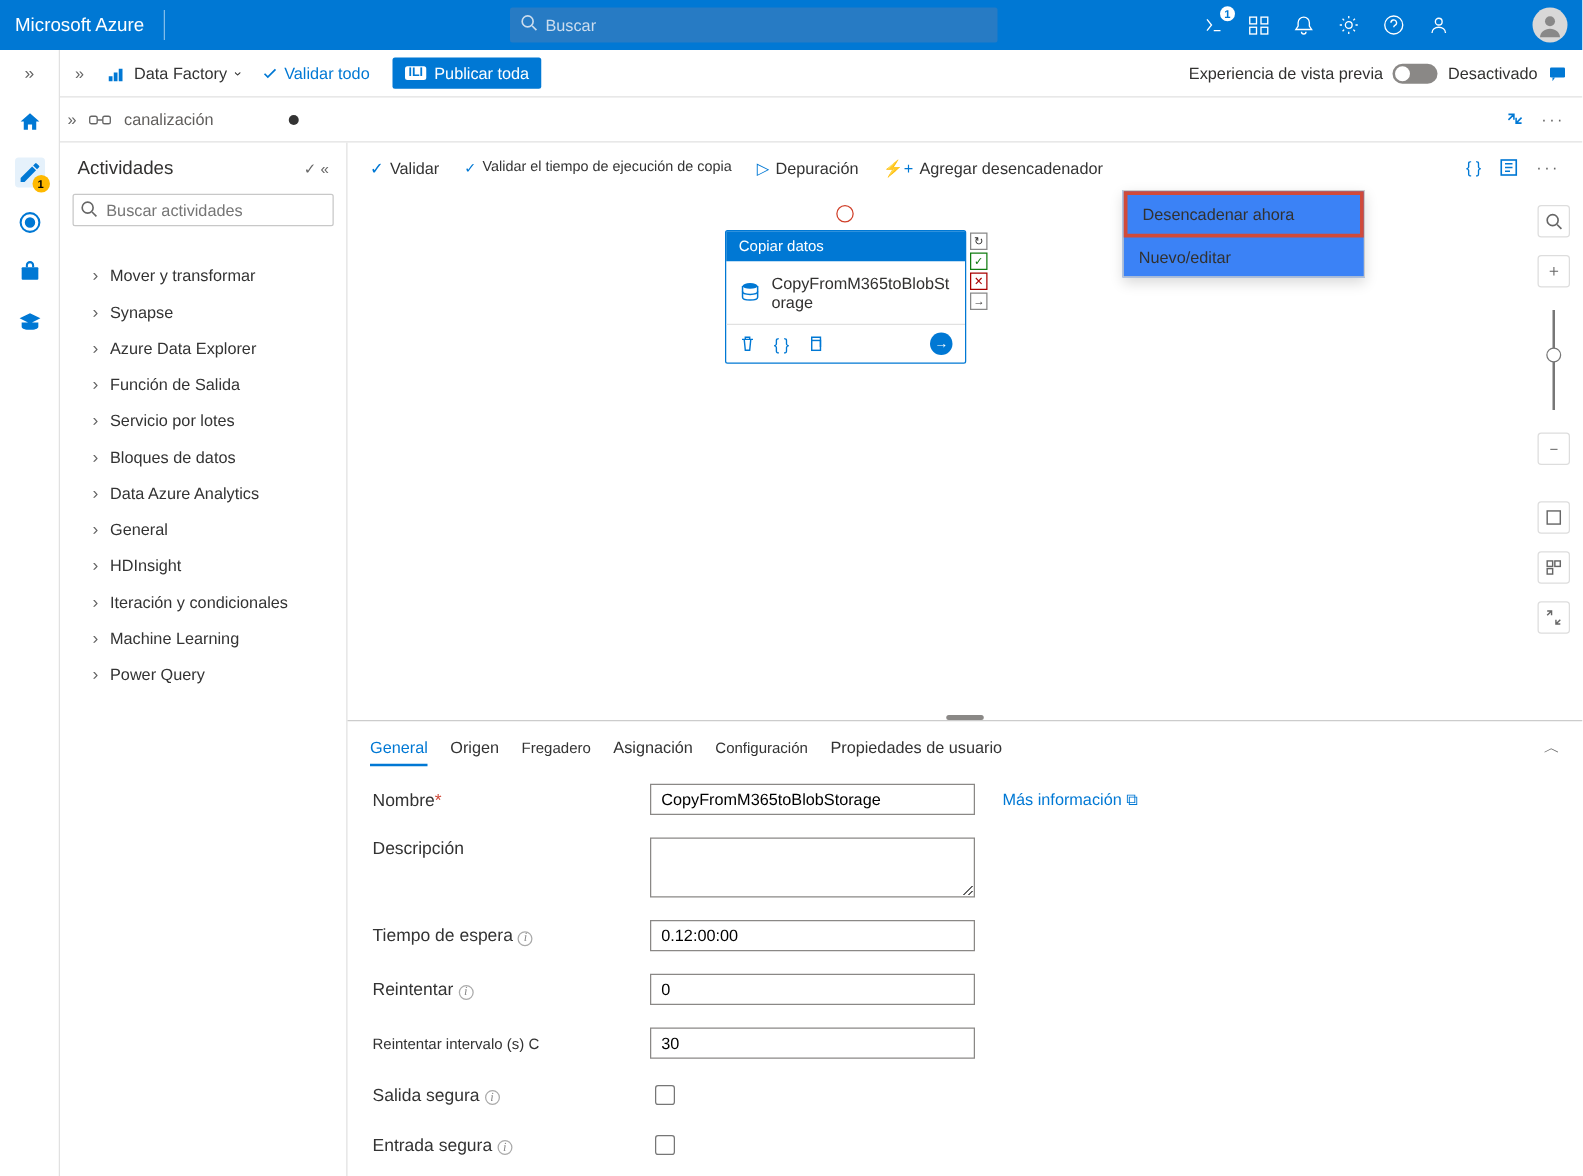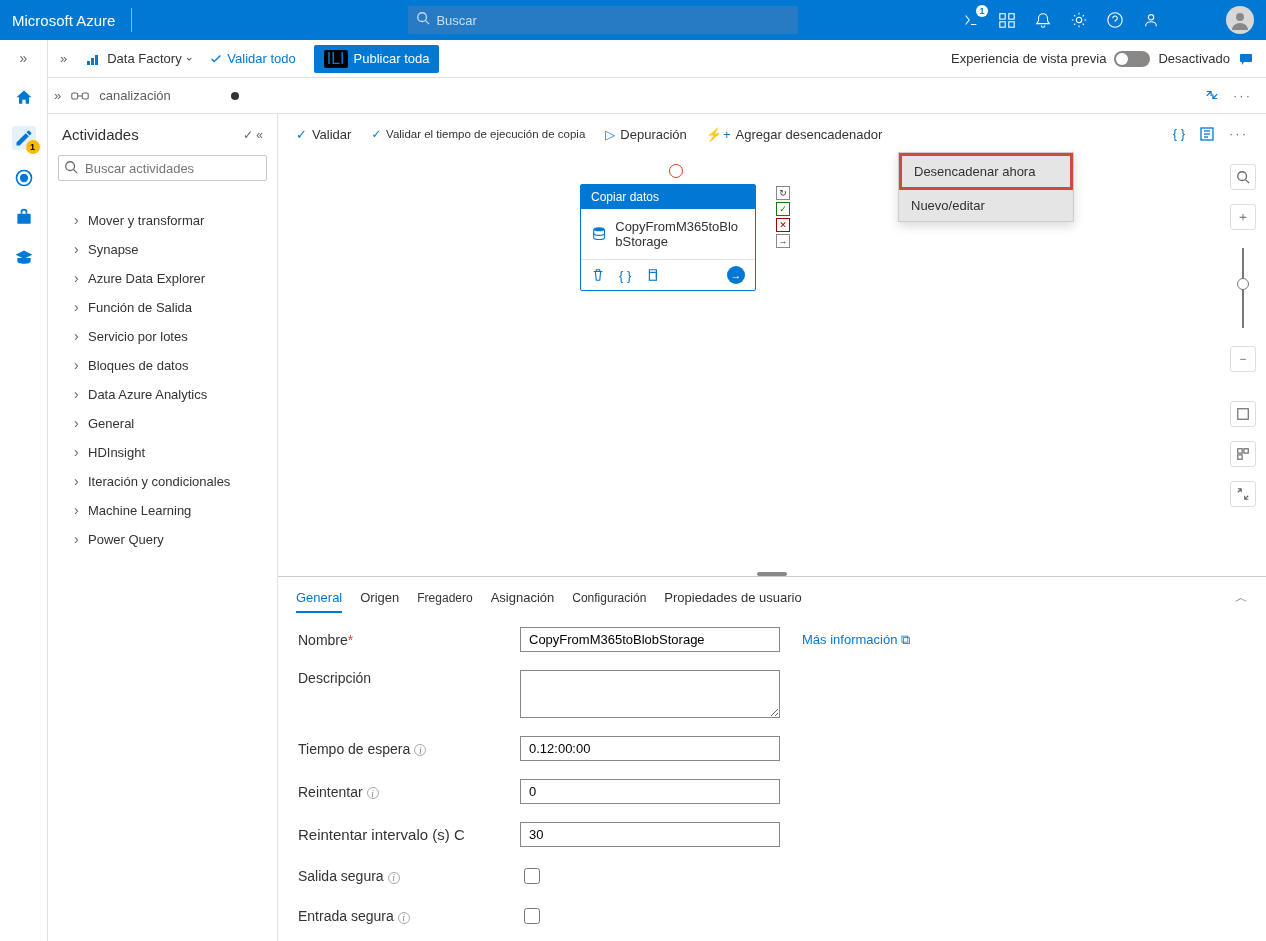--- a/index.html
+++ b/index.html
@@ -30,21 +30,21 @@
   .rail-ic{width:24px;height:24px;display:flex;align-items:center;justify-content:center;position:relative}
   .rail-ic svg{width:20px;height:20px}
   .rail-ic.active{background:#e5f1fb;border-radius:3px}
   .rail-badge{position:absolute;bottom:-4px;right:-4px;background:#ffb900;color:#000;font-size:9px;border-radius:50%;width:14px;height:14px;display:flex;align-items:center;justify-content:center;font-weight:600}
   
   .content{flex:1;display:flex;flex-direction:column}
   .df-bar{height:38px;border-bottom:1px solid #e1e1e1;display:flex;align-items:center;padding:0 12px;gap:18px;font-size:13px}
   .df-label{color:#333;display:flex;align-items:center;gap:6px}
   .df-validate{display:flex;align-items:center;gap:4px;color:var(--azure-blue)}
   .publish-btn{background:var(--azure-blue);color:#fff;padding:5px 10px;border-radius:2px;display:flex;align-items:center;gap:6px}
-  .pub-badge{background:#000000;color:var(--azure-blue);font-size:16px;border-radius:2px;padding:0 3px;font-weight:400}
+  .pub-badge{background:#ffffff;color:var(--azure-blue);font-size:10px;border-radius:2px;padding:0 3px;font-weight:700}
   .preview-wrap{margin-left:auto;display:flex;align-items:center;gap:8px;font-size:13px}
   .toggle{width:36px;height:16px;background:#8a8886;border-radius:8px;position:relative}
   .toggle::after{content:"";position:absolute;left:2px;top:2px;width:12px;height:12px;background:#fff;border-radius:50%}
   
   .tab-bar{height:36px;border-bottom:1px solid #e1e1e1;display:flex;align-items:center;padding:0 0 0 6px;gap:10px;font-size:13px}
   .pipe-ic{color:var(--muted)}
   .tab-name{color:var(--muted)}
   .dirty-dot{width:8px;height:8px;background:#333;border-radius:50%;margin-left:50px}
   .tab-actions{margin-left:auto;display:flex;gap:14px;padding-right:14px;color:var(--azure-blue)}
   
@@ -63,27 +63,27 @@
   .canvas-toolbar{height:40px;display:flex;align-items:center;gap:20px;padding:0 18px;font-size:13px;color:var(--text)}
   .ct-item{display:flex;align-items:center;gap:5px;color:#333}
   .ct-item .ic{color:var(--azure-blue)}
   .ct-item.sm{font-size:11.5px}
   .right-tools{position:absolute;right:10px;top:50px;display:flex;flex-direction:column;gap:14px;align-items:center}
   .rt-ic{width:26px;height:26px;border:1px solid #ddd;border-radius:3px;background:#fff;display:flex;align-items:center;justify-content:center;color:#666;font-size:13px}
   .rt-sep{height:1px}
   .zoom-track{width:2px;height:80px;background:#777;position:relative;margin:4px 0}
   .zoom-handle{position:absolute;top:30px;left:-5px;width:12px;height:12px;border:1.5px solid #777;background:#fff;border-radius:50%}
   
-  .trigger-menu{position:absolute;left:620px;top:38px;width:176px;border:1px solid #ccc;background:#e5e5e5;box-shadow:0 4px 10px rgba(0,0,0,.15)}
+  .trigger-menu{position:absolute;left:620px;top:38px;width:194px;border:1px solid #ccc;background:#3b82f6;box-shadow:0 4px 10px rgba(0,0,0,.15)}
   .trigger-menu .hi{border:3px solid #d04a3a;padding:8px 12px;font-size:13px}
   .trigger-menu .item{padding:8px 12px;font-size:13px}
   
   .node-hover{position:absolute;left:302px;top:50px;width:192px}
   .node-hover .circle{width:14px;height:14px;border:1.5px solid #d0402a;border-radius:50%;margin:0 auto 6px}
-  .node{width:176px;border:1px solid var(--azure-blue);border-radius:2px;background:#fff}
+  .node{width:193px;border:1px solid var(--azure-blue);border-radius:2px;background:#fff}
   .node-title{background:var(--azure-blue);color:#fff;font-size:12px;padding:5px 10px}
   .node-body{padding:10px;display:flex;align-items:center;gap:8px;font-size:13px}
   .node-body .db{width:22px;height:24px;color:var(--azure-blue)}
   .node-actions{border-top:1px solid #e1e1e1;padding:6px 10px;display:flex;gap:14px;align-items:center;color:var(--azure-blue)}
   .node-actions .go{margin-left:auto;width:18px;height:18px;background:var(--azure-blue);border-radius:50%;color:#fff;display:flex;align-items:center;justify-content:center;font-size:11px}
   .node-side{position:absolute;right:-18px;top:22px;display:flex;flex-direction:column;gap:2px}
   .ns{width:14px;height:14px;border:1px solid #888;background:#fff;display:flex;align-items:center;justify-content:center;font-size:9px}
   .ns.ok{border-color:#107c10;color:#107c10}
   .ns.err{border-color:#a80000;color:#a80000}
   
@@ -418,21 +418,21 @@
             <span></span>
 
             <label><span>Tiempo de espera</span><span class="info-ic">i</span></label>
             <input type="text" value="0.12:00:00" style="">
             <span></span>
 
             <label><span>Reintentar</span><span class="info-ic">i</span></label>
             <input type="text" value="0" style="">
             <span></span>
 
-            <label style="font-size:15px">Reintentar intervalo (s) C</label>
+            <label style="font-size:12px">Reintentar intervalo (s) C</label>
             <input type="text" value="30" style="">
             <span></span>
 
             <label><span>Salida segura</span><span class="info-ic">i</span></label>
             <input type="checkbox" style="">
             <span></span>
 
             <label><span>Entrada segura</span><span class="info-ic">i</span></label>
             <input type="checkbox" style="">
             <span></span>

